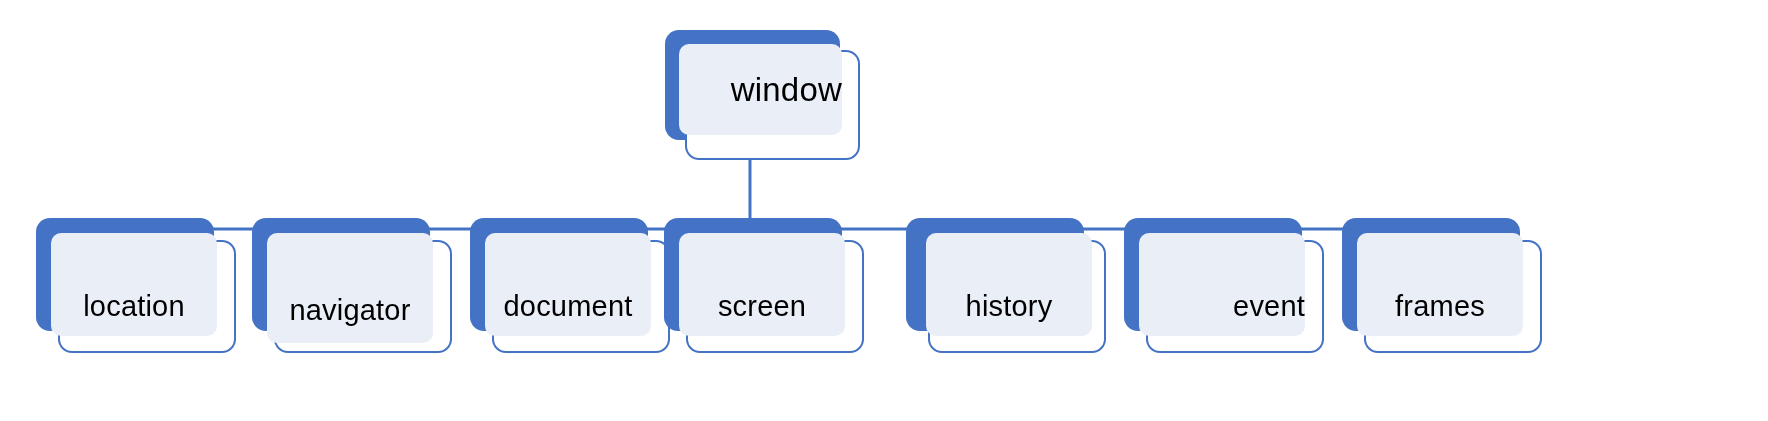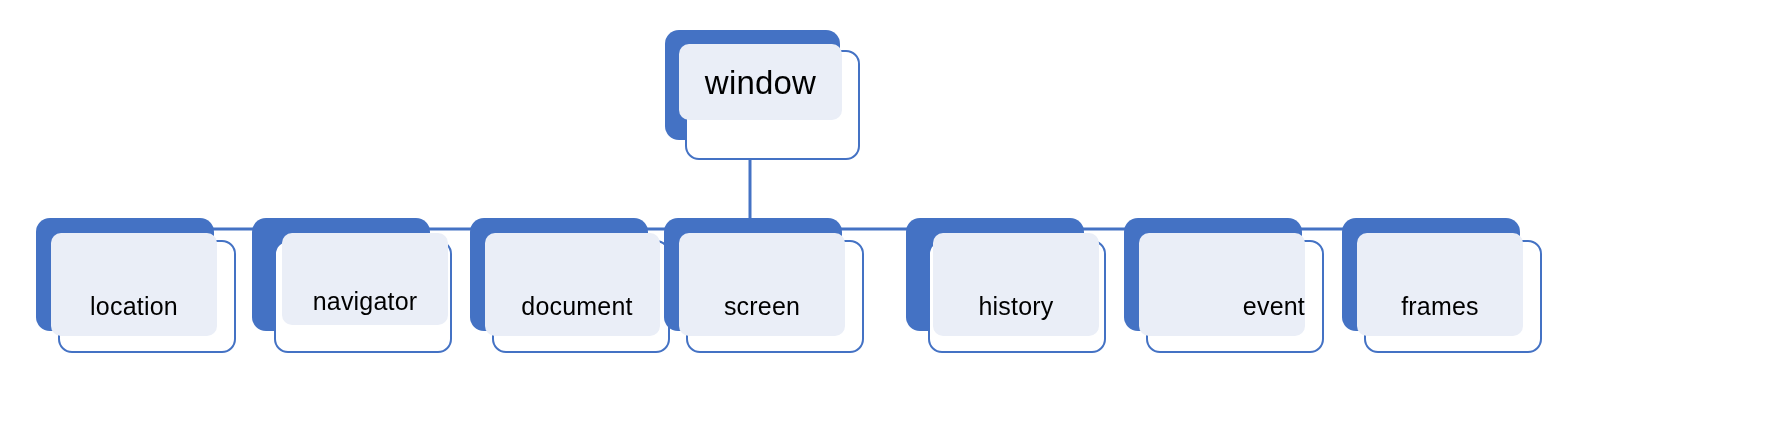--- a/index.html
+++ b/index.html
@@ -59,21 +59,21 @@
     color: #000000;
     font-family: "Liberation Sans", sans-serif;
     font-weight: 400;
     letter-spacing: 0.2px;
     white-space: nowrap;
     text-align: center;
     line-height: 1;
   }
   
   .node-root .node-label { font-size: 33px; }
-  .node-child .node-label { font-size: 25px; margin-top: 44px; }
+  .node-child .node-label { font-size: 29px; margin-top: 44px; }
 </style>
 </head>
 <body>
 
 <div id="canvas">
 
   <svg id="connectors" viewBox="0 0 1768 421" width="1768" height="421" xmlns="http://www.w3.org/2000/svg">
     <g id="connector-group" fill="none" stroke="#4472c4" stroke-width="3" stroke-linecap="butt">
         <line x1="750" y1="158" x2="750" y2="229"></line>
         <line x1="143" y1="229" x2="1438" y2="229"></line>
@@ -83,58 +83,58 @@
         <line x1="775" y1="229" x2="775" y2="258"></line>
         <line x1="992" y1="229" x2="992" y2="258"></line>
         <line x1="1212" y1="229" x2="1212" y2="258"></line>
         <line x1="1438" y1="229" x2="1438" y2="258"></line>
       </g>
   </svg>
 
   <div class="node node-root" style="left:665px; top:30px; width:195px; height:130px;">
     <div class="layer-back" style="width:175px; height:110px; left:0; top:0;"></div>
     <div class="layer-front" style="width:175px; height:110px; left:20px; top:20px;"></div>
-    <div class="layer-mid" style="width:163px; height:76px; left:14px; top:14px;">
+    <div class="layer-mid" style="width:163px; height:91px; left:14px; top:14px;justify-content:flex-end;">
       <span class="node-label">window</span>
     </div>
   </div>
 
   <div id="children-host">
       <div class="node node-child" style="left: 36px; top: 218px; width: 200px; height: 135px;">
         <div class="layer-back" style="width: 178px; height: 113px; left: 0px; top: 0px;"></div>
         <div class="layer-front" style="width: 178px; height: 113px; left: 22px; top: 22px;"></div>
         <div class="layer-mid" style="width: 166px; height: 103px; left: 15px; top: 15px;">
           <span class="node-label">location</span>
         </div>
       </div>
       <div class="node node-child" style="left: 252px; top: 218px; width: 200px; height: 135px;">
         <div class="layer-back" style="width: 178px; height: 113px; left: 0px; top: 0px;"></div>
         <div class="layer-front" style="width: 178px; height: 113px; left: 22px; top: 22px;"></div>
-        <div class="layer-mid" style="width: 166px; height: 92px; left: 30px; top: 15px; justify-content: center;">
+        <div class="layer-mid" style="width: 166px; height: 110px; left: 15px; top: 15px; justify-content: center;">
           <span class="node-label">navigator</span>
         </div>
       </div>
       <div class="node node-child" style="left: 470px; top: 218px; width: 200px; height: 135px;">
         <div class="layer-back" style="width: 178px; height: 113px; left: 0px; top: 0px;"></div>
         <div class="layer-front" style="width: 178px; height: 113px; left: 22px; top: 22px;"></div>
-        <div class="layer-mid" style="width: 166px; height: 103px; left: 15px; top: 15px; padding-left: 9px;">
+        <div class="layer-mid" style="width: 166px; height: 103px; left: 15px; top: 15px;">
           <span class="node-label">document</span>
         </div>
       </div>
       <div class="node node-child" style="left: 664px; top: 218px; width: 200px; height: 135px;">
         <div class="layer-back" style="width: 178px; height: 113px; left: 0px; top: 0px;"></div>
         <div class="layer-front" style="width: 178px; height: 113px; left: 22px; top: 22px;"></div>
         <div class="layer-mid" style="width: 166px; height: 103px; left: 15px; top: 15px;">
           <span class="node-label">screen</span>
         </div>
       </div>
       <div class="node node-child" style="left: 906px; top: 218px; width: 200px; height: 135px;">
         <div class="layer-back" style="width: 178px; height: 113px; left: 0px; top: 0px;"></div>
         <div class="layer-front" style="width: 178px; height: 113px; left: 22px; top: 22px;"></div>
-        <div class="layer-mid" style="width: 166px; height: 103px; left: 27px; top: 15px;">
+        <div class="layer-mid" style="width: 166px; height: 103px; left: 20px; top: 15px;">
           <span class="node-label">history</span>
         </div>
       </div>
       <div class="node node-child" style="left: 1124px; top: 218px; width: 200px; height: 135px;">
         <div class="layer-back" style="width: 178px; height: 113px; left: 0px; top: 0px;"></div>
         <div class="layer-front" style="width: 178px; height: 113px; left: 22px; top: 22px;"></div>
         <div class="layer-mid" style="width: 166px; height: 103px; left: 15px; top: 15px; justify-content: flex-end;">
           <span class="node-label">event</span>
         </div>
       </div>

